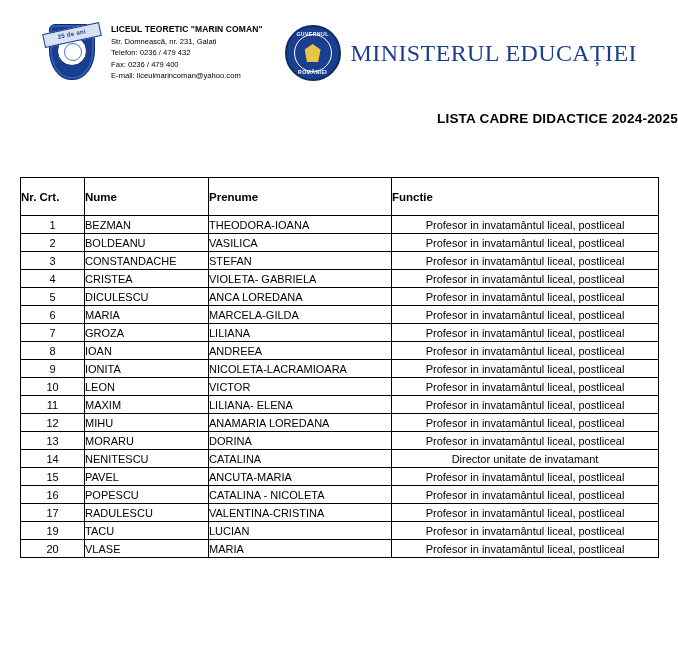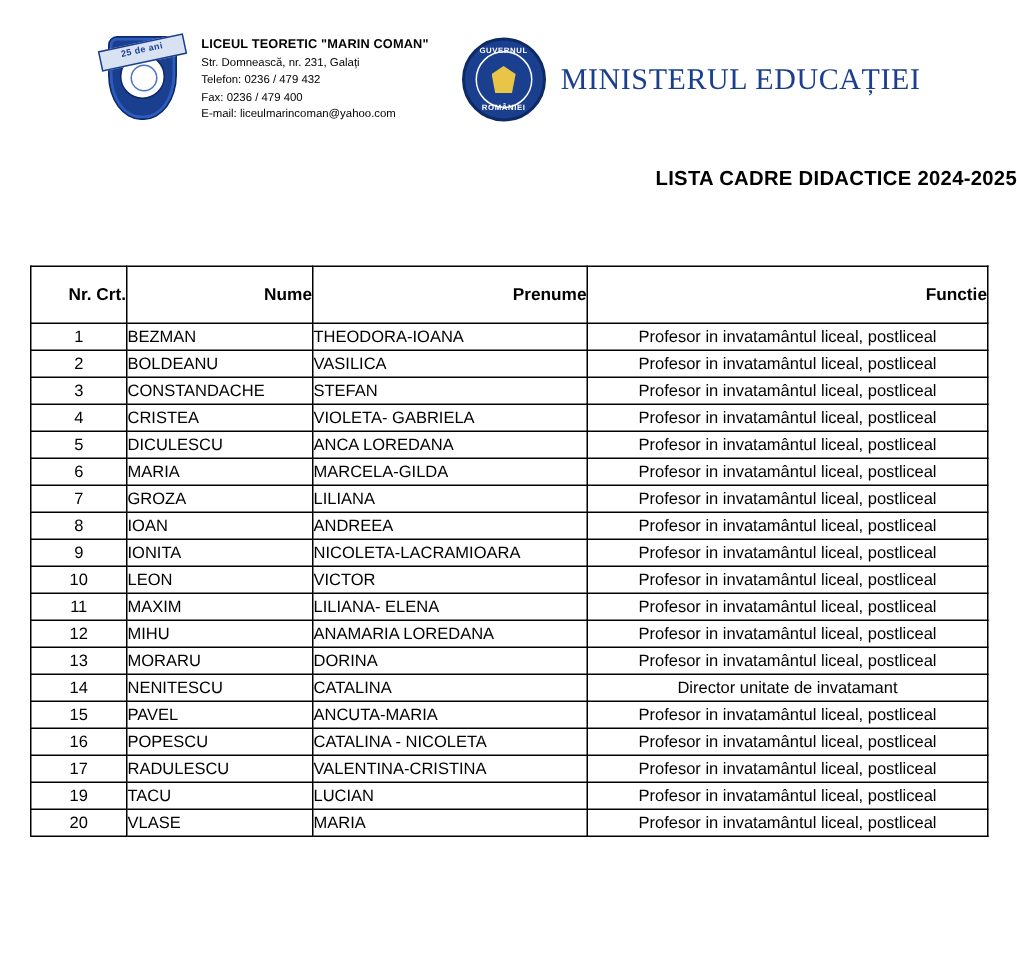--- a/index.html
+++ b/index.html
@@ -140,21 +140,21 @@
     left: 50%;
     top: 50%;
     transform: translate(-50%, -50%);
     width: 16px;
     height: 18px;
     background: #e8c547;
     clip-path: polygon(50% 0%, 100% 30%, 85% 100%, 15% 100%, 0% 30%);
   }
   .ministry-name {
     font-family: "Liberation Serif", serif;
-    font-size: 20px;
+    font-size: 24px;
     color: #1b3f8f;
     letter-spacing: .4px;
     white-space: nowrap;
   }
 
   
   .doc-title {
     text-align: right;
     font-weight: bold;
     font-size: 13.5px;
@@ -178,22 +178,21 @@
     border: 1px solid #000000;
     font-size: 11px;
     padding: 0;
     height: 17px;
     vertical-align: middle;
   }
   table.list thead th {
     font-weight: bold;
     font-size: 11.5px;
     height: 37px;
-    text-align: right;
-    padding-left: 10px;
+    text-align: left;
   }
   col.c-nr { width: 64px; }
   col.c-nume { width: 124px; }
   col.c-prenume { width: 183px; }
   col.c-functie { width: 267px; }
 
   td.nr {
     text-align: center;
     font-size: 11px;
   }

